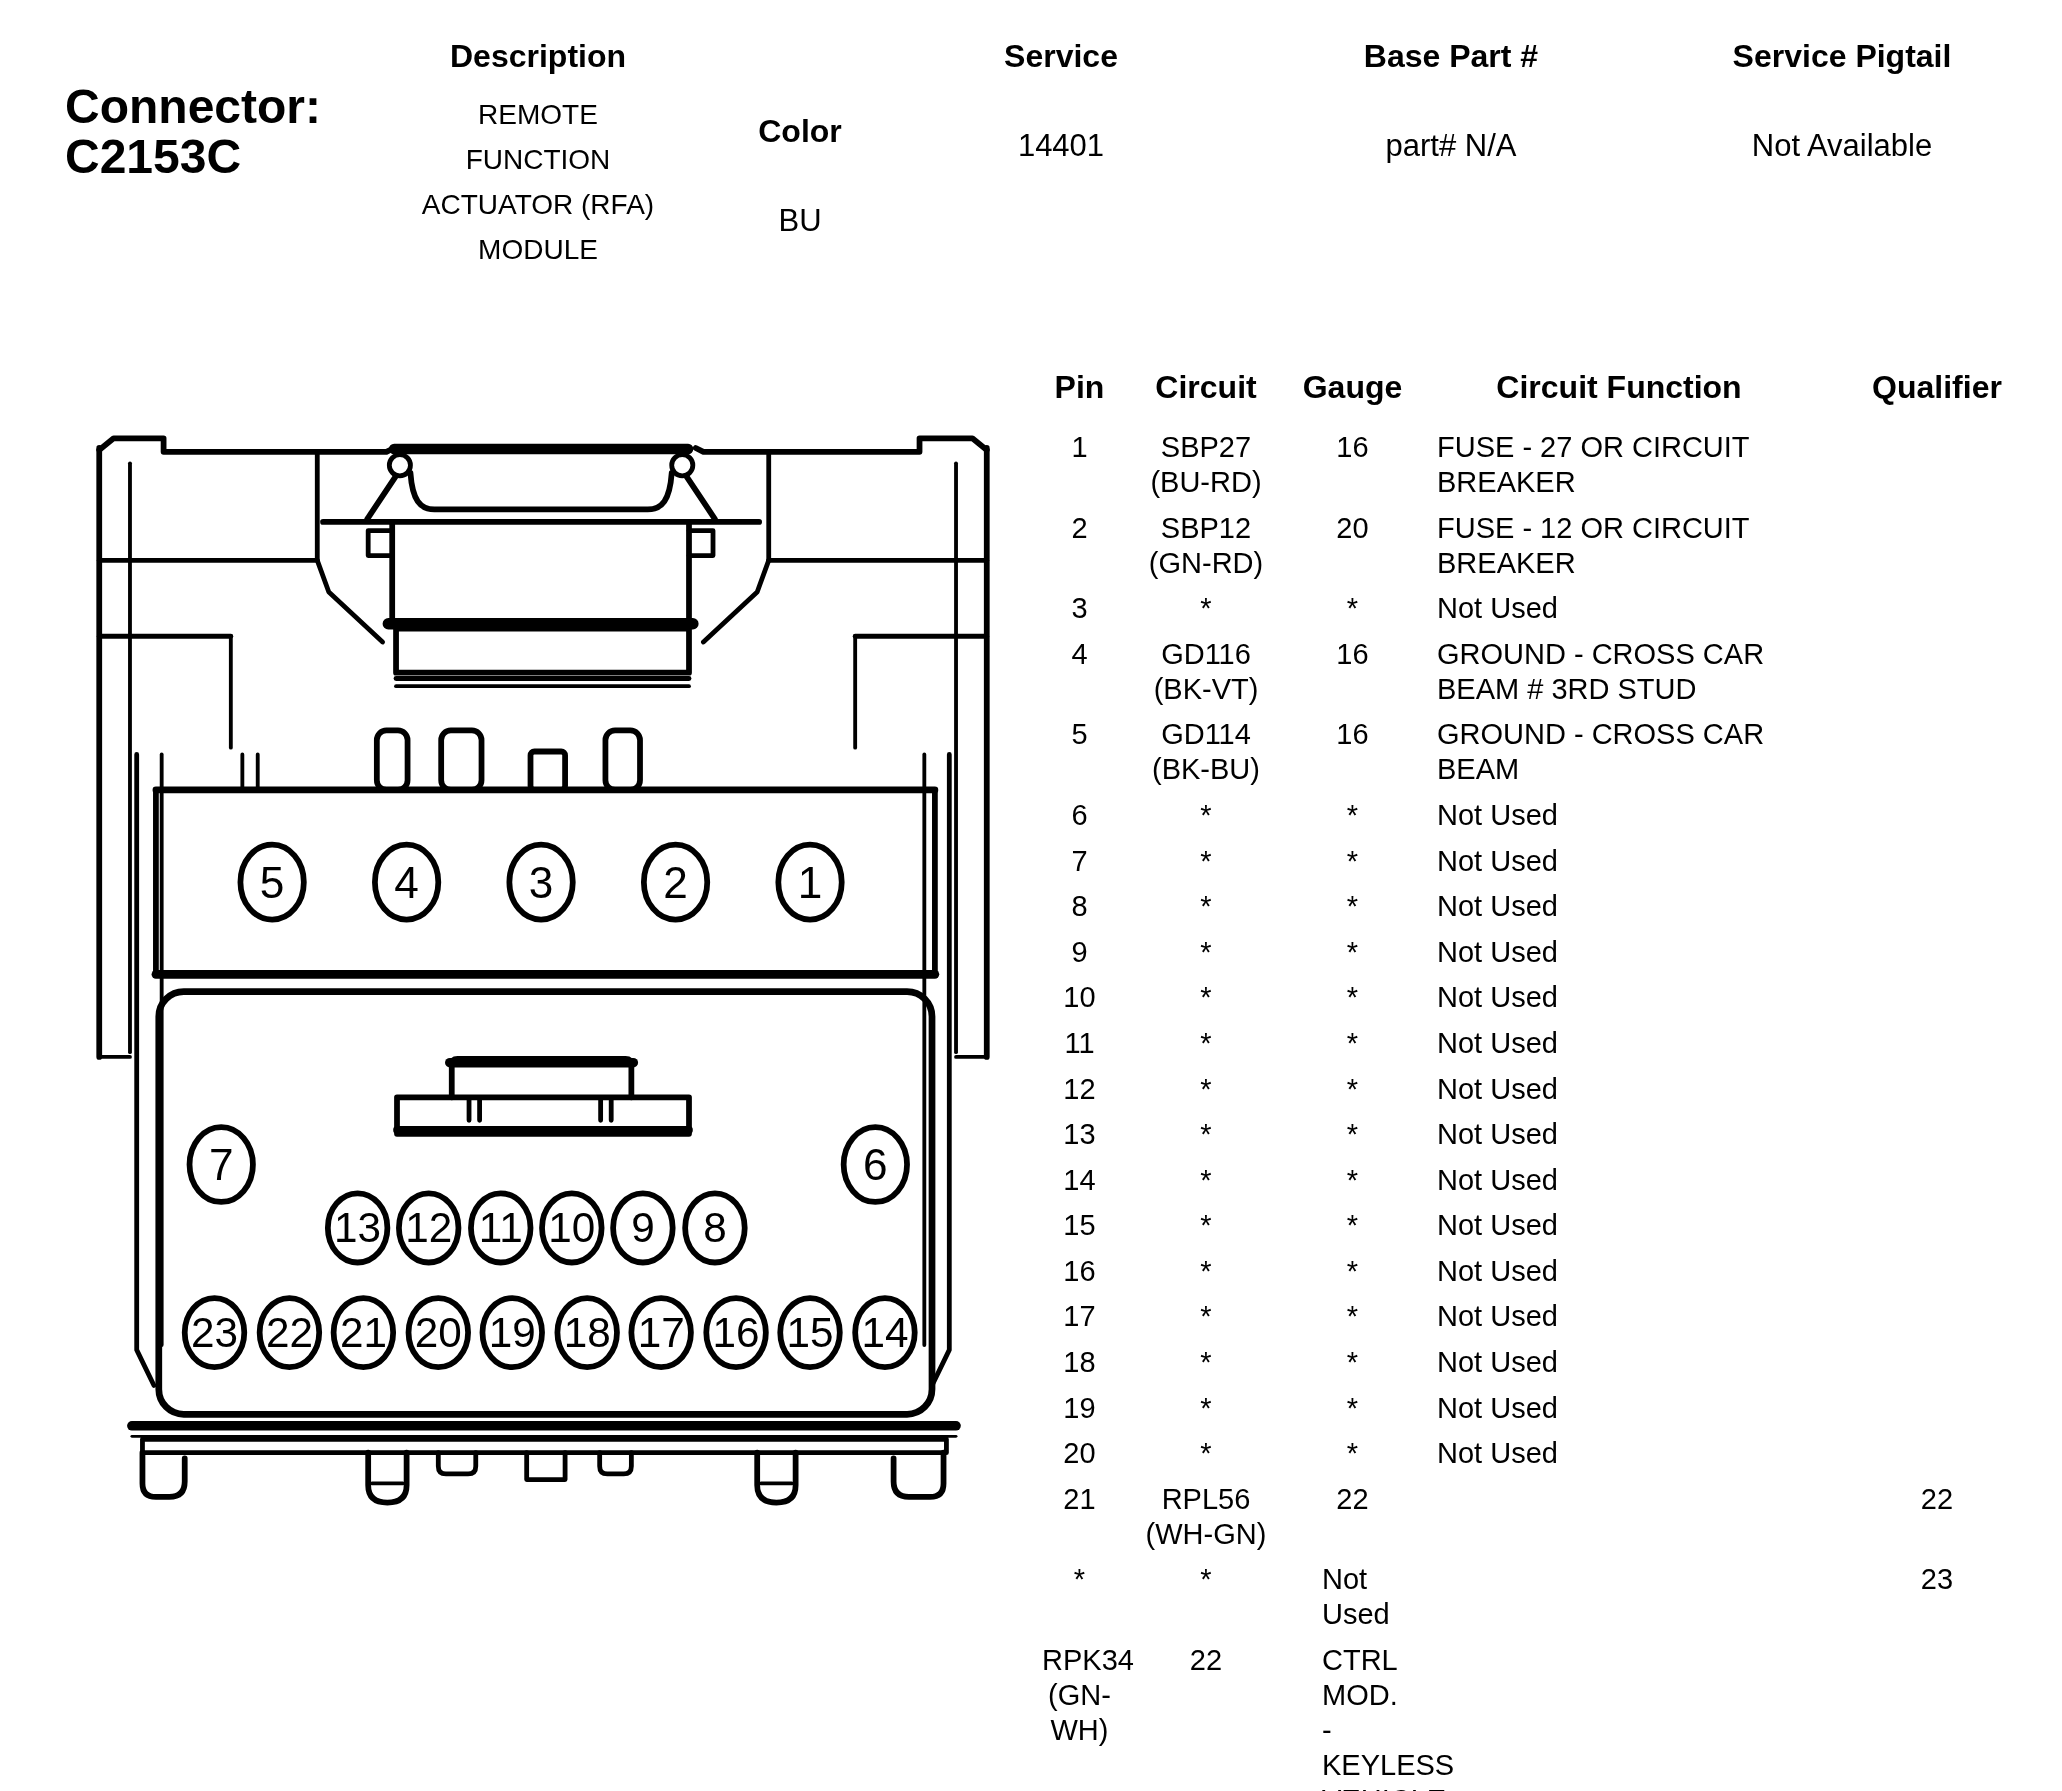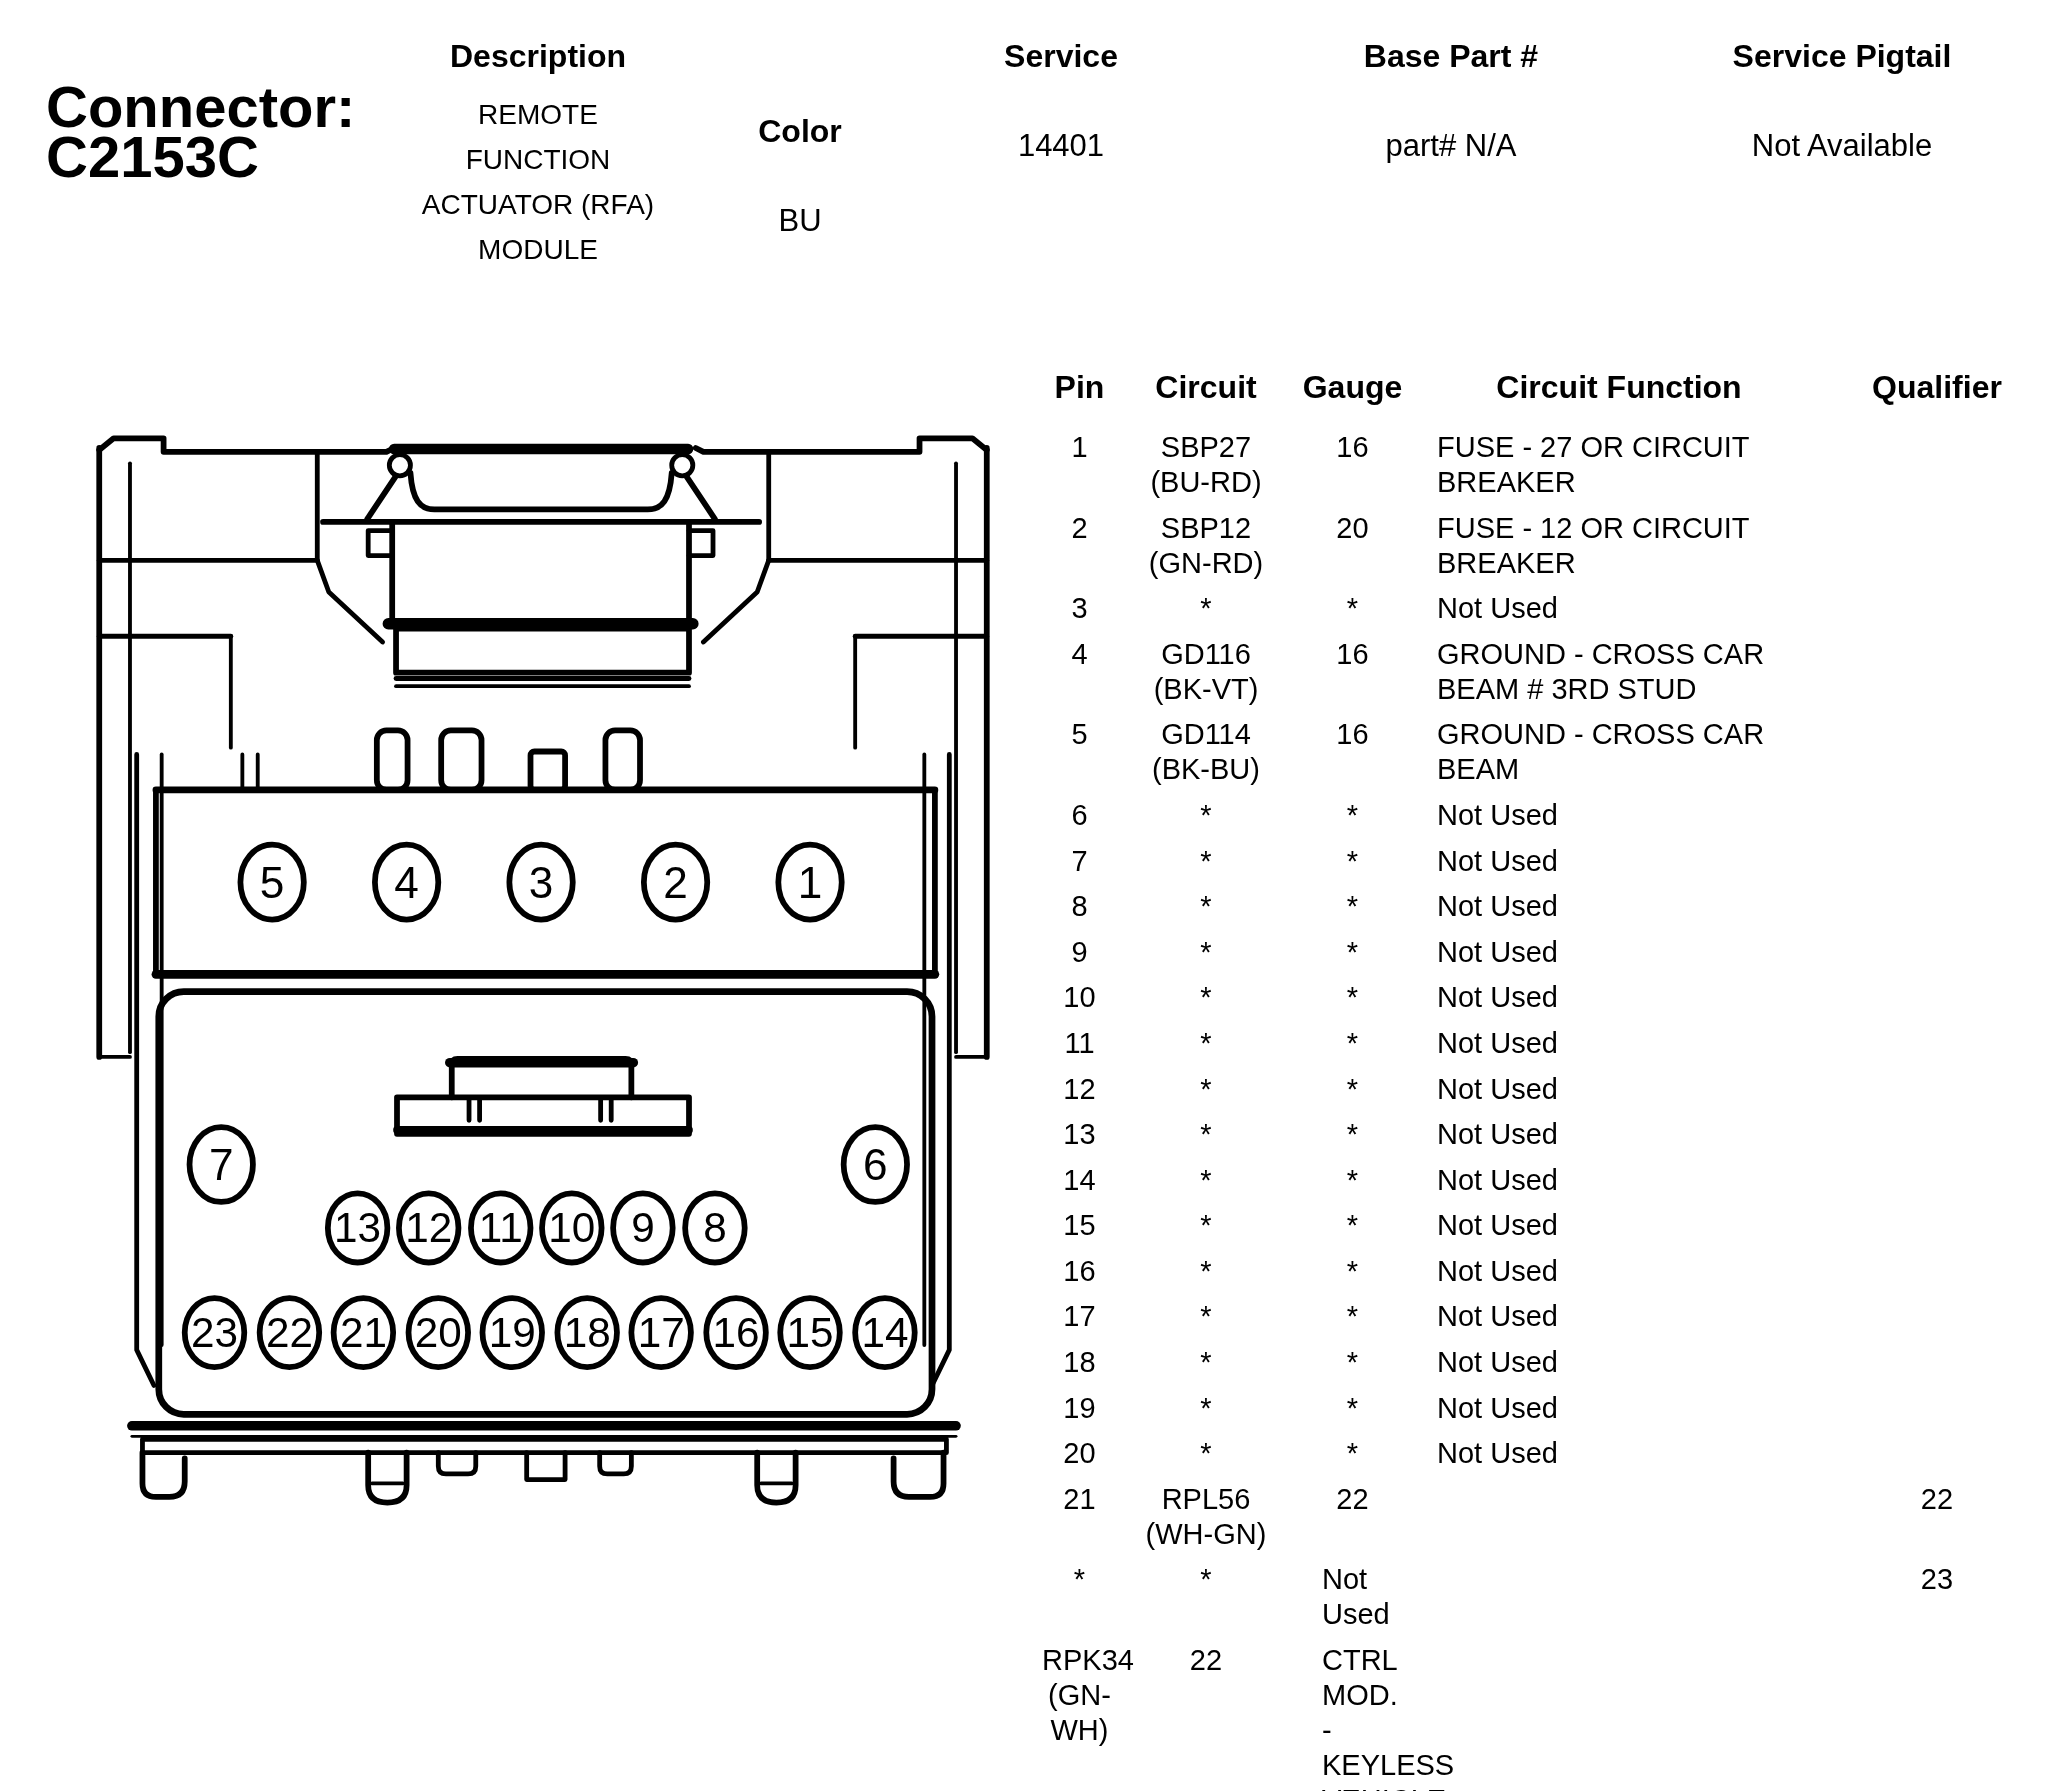--- a/index.html
+++ b/index.html
@@ -4,21 +4,21 @@
 <style>
   html,body{margin:0;padding:0;background:#ffffff;}
   body{
     width:2063px;height:1792px;position:relative;overflow:hidden;
     font-family:"Liberation Sans",sans-serif;color:#000;
   }
   .abs{position:absolute;}
   
   .hdr-label{font-weight:bold;font-size:32px;text-align:center;}
   .hdr-value{font-size:31px;text-align:center;margin-top:32px;}
-  .connector-label{font-weight:bold;font-size:58px;line-height:50px;white-space:pre-line;}
+  .connector-label{font-weight:bold;font-size:48px;line-height:50px;white-space:pre-line;margin-left:19px;}
   .desc-value{font-size:28px;line-height:45px;text-align:center;white-space:pre-line;}
   
   .pin-table{
     left:1042px;top:370px;width:1004px;
     display:grid;
     grid-template-columns:75px 178px 115px 418px 218px;
     row-gap:10.6px;
     font-size:29px;line-height:35px;
   }
   .pt-head{font-weight:bold;font-size:32px;text-align:center;padding-bottom:14.4px;}

